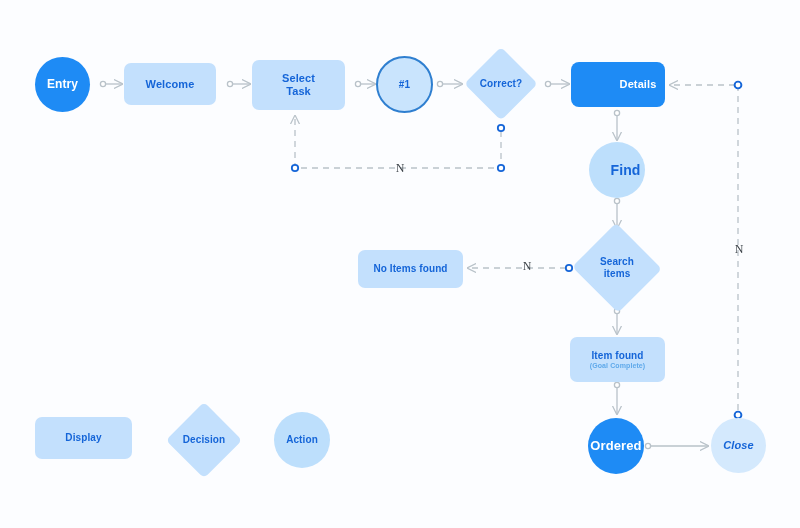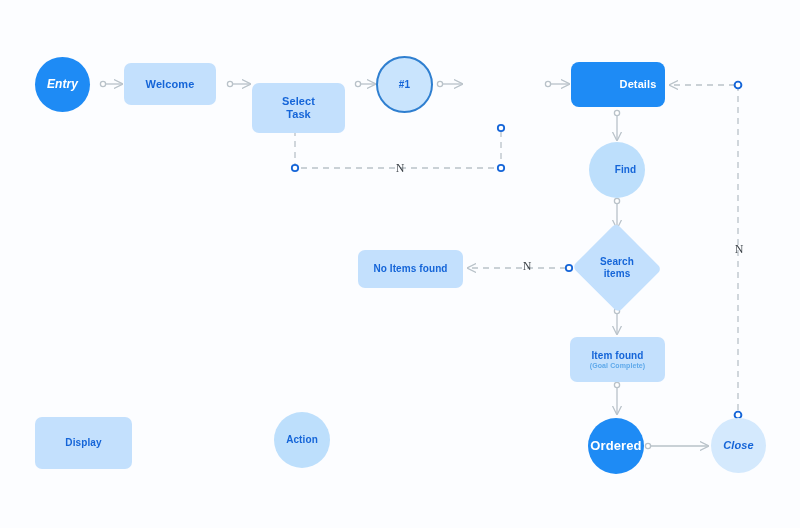--- a/index.html
+++ b/index.html
@@ -177,44 +177,48 @@
         <line x1="617" y1="388" x2="617" y2="414" marker-end="url(#arw)"></line>
       </g>
 
       <g>
         <circle cx="648" cy="446" r="2.6" fill="#ffffff" stroke="#b9c2c9" stroke-width="1.3"></circle>
         <line x1="651" y1="446" x2="708" y2="446" marker-end="url(#arw)"></line>
       </g>
     </g>
   </svg>
 
-  <div class="node shape-circle solid" style="left:35px; top:57px; width:55px; height:55px;font-style:italic;">
+  <div class="node shape-circle solid" style="left:35px; top:57px; width:55px; height:55px;">
     <span class="label t-white" style="font-size:12px;">Entry</span>
   </div>
 
   <div class="node shape-rect" style="left:124px; top:63px; width:92px; height:42px;">
     <span class="label t-blue" style="font-size:11px;">Welcome</span>
   </div>
 
-  <div class="node shape-rect" style="left:252px; top:60px; width:93px; height:50px;margin-top:23px;">
+  <div class="node shape-rect" style="left:252px; top:60px; width:93px; height:50px;">
     <span class="label t-blue" style="font-size:11px; white-space:pre-line;">Select
 Task</span>
   </div>
 
   <div class="node shape-circle ring" style="left:376px; top:56px; width:57px; height:57px;">
     <span class="label t-blue" style="font-size:10px;">#1</span>
   </div>
 
+  <div class="node shape-diamond" style="left:464px; top:47px; width:74px; height:74px;">
+    <span class="dm"></span>
+    <span class="label t-blue" style="font-size:10px;">Correct?</span>
+  </div>
 
   <div class="node shape-rect solid" style="left:571px; top:62px; width:94px; height:45px;">
     <span class="label t-white" style="font-size:11px;margin-left:40px;">Details</span>
   </div>
 
   <div class="node shape-circle" style="left:589px; top:142px; width:56px; height:56px;">
-    <span class="label t-blue" style="font-size:10px;margin-left:17px;">Find</span>
+    <span class="label t-blue" style="font-size:14px;margin-left:17px;">Find</span>
   </div>
 
   <div class="node shape-diamond" style="left:571px; top:224px; width:92px; height:88px;text-align:center;">
     <span class="dm"></span>
     <span class="label t-blue" style="font-size:10px; white-space:pre-line;">Search
 items</span>
   </div>
 
   <div class="node shape-rect" style="left:570px; top:337px; width:95px; height:45px; flex-direction:column;">
     <span class="label t-blue" style="font-size:10px;">Item found</span>
@@ -230,22 +234,26 @@
   </div>
 
   <div class="node shape-circle pale" style="left:711px; top:418px; width:55px; height:55px;">
     <span class="label t-blue" style="font-size:11px;">Close</span>
   </div>
 
   <span class="edge-label" style="left:400px; top:168px;">N</span>
   <span class="edge-label" style="left:527px; top:266px;">N</span>
   <span class="edge-label" style="left:739px; top:249px;">N</span>
 
-  <div class="node shape-rect" style="left:35px; top:417px; width:97px; height:52px;">
+  <div class="node shape-rect" style="left:35px; top:417px; width:97px; height:42px;">
     <span class="label t-blue" style="font-size:10px;">Display</span>
   </div>
 
+  <div class="node shape-diamond" style="left:166px; top:402px; width:76px; height:76px;">
+    <span class="dm"></span>
+    <span class="label t-blue" style="font-size:10px;">Decision</span>
+  </div>
 
   <div class="node shape-circle" style="left:274px; top:412px; width:56px; height:56px;">
     <span class="label t-blue" style="font-size:10px;">Action</span>
   </div>
 
 </div>
 
 </body></html>

